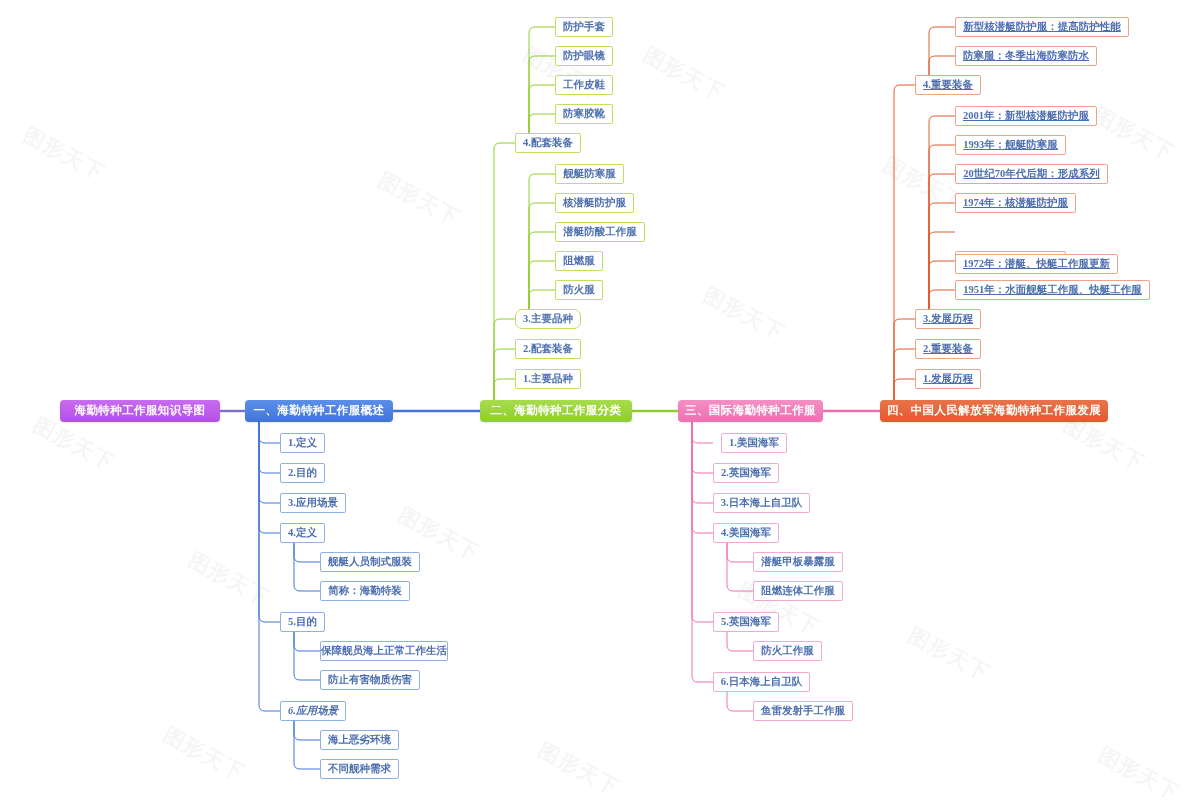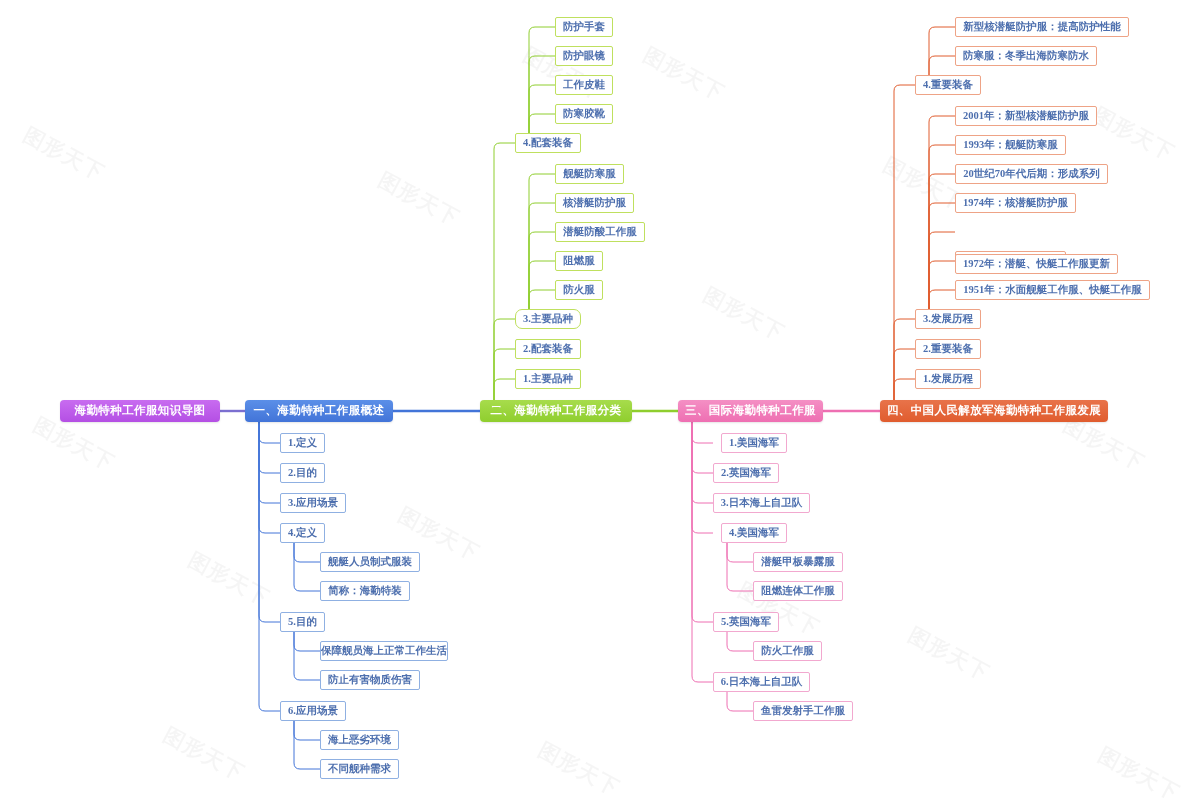--- a/index.html
+++ b/index.html
@@ -65,21 +65,21 @@
     border-radius:2px;
     color:#4d6fae;
     font-size:10.5px;
     padding:0 7px;
     font-family:"Liberation Serif","DejaVu Serif",serif;
     font-weight:600;
   }
   .sub.c1 { border-color:#8fb0e2; }
   .sub.c2 { border-color:#bfe05e; }
   .sub.c3 { border-color:#f2a8cf; }
-  .sub.c4 { border-color:#eea386; }
+  .sub.c4 { border-color:#eea386;text-decoration:underline; }
 </style>
 </head>
 <body>
 
 <div id="canvas">
 
   <div id="watermarks">
       <div class="wm" style="left: 20px; top: 140px;">图形天下</div>
       <div class="wm" style="left: 185px; top: 565px;">图形天下</div>
       <div class="wm" style="left: 160px; top: 740px;">图形天下</div>
@@ -180,21 +180,21 @@
       </div>
       <div class="node sub c1" style="left: 280px; top: 612px; width: 45px; height: 20px;">
         <span>5.目的</span>
       </div>
       <div class="node sub c1" style="left: 320px; top: 641px; width: 128px; height: 20px;">
         <span>保障舰员海上正常工作生活</span>
       </div>
       <div class="node sub c1" style="left: 320px; top: 670px; width: 100px; height: 20px;">
         <span>防止有害物质伤害</span>
       </div>
-      <div class="node sub c1" style="left: 280px; top: 701px; width: 66px; height: 20px;">
+      <div class="node sub c1" style="left: 280px; top: 701px; width: 66px; height: 20px; font-style: italic;">
         <span>6.应用场景</span>
       </div>
       <div class="node sub c1" style="left: 320px; top: 730px; width: 79px; height: 20px;">
         <span>海上恶劣环境</span>
       </div>
       <div class="node sub c1" style="left: 320px; top: 759px; width: 79px; height: 20px;">
         <span>不同舰种需求</span>
       </div>
       <div class="node main b2" style="left: 480px; top: 400px; width: 152px; height: 22px;">
         <span>二、海勤特种工作服分类</span>
@@ -243,21 +243,21 @@
       </div>
       <div class="node sub c3" style="left: 713px; top: 433px; width: 66px; height: 20px; margin-left: 8px;">
         <span>1.美国海军</span>
       </div>
       <div class="node sub c3" style="left: 713px; top: 463px; width: 66px; height: 20px;">
         <span>2.英国海军</span>
       </div>
       <div class="node sub c3" style="left: 713px; top: 493px; width: 97px; height: 20px;">
         <span>3.日本海上自卫队</span>
       </div>
-      <div class="node sub c3" style="left: 713px; top: 523px; width: 66px; height: 20px; margin-left: 8px;">
+      <div class="node sub c3" style="left: 713px; top: 523px; width: 66px; height: 20px;">
         <span>4.美国海军</span>
       </div>
       <div class="node sub c3" style="left: 753px; top: 552px; width: 90px; height: 20px;">
         <span>潜艇甲板暴露服</span>
       </div>
       <div class="node sub c3" style="left: 753px; top: 581px; width: 90px; height: 20px;">
         <span>阻燃连体工作服</span>
       </div>
       <div class="node sub c3" style="left: 713px; top: 612px; width: 66px; height: 20px;">
         <span>5.英国海军</span>

